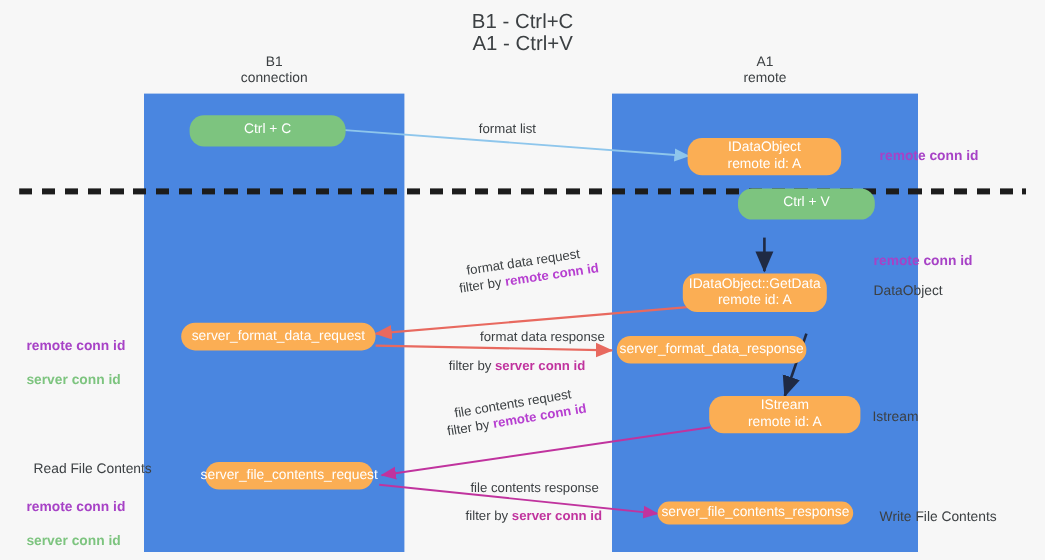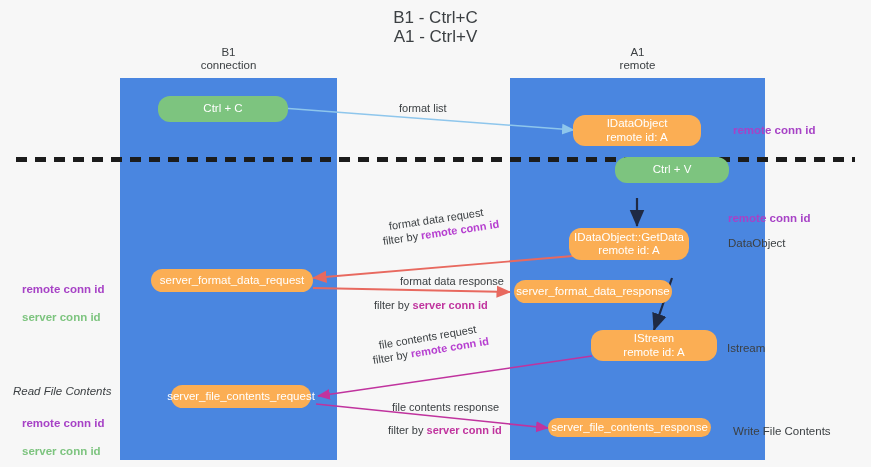--- a/index.html
+++ b/index.html
@@ -176,20 +176,20 @@
 
   <div class="side-label" style="left:727px; top:341px;">Istream</div>
 
   <div class="side-label" style="left:733px; top:424px;">Write File Contents</div>
 
   <div class="side-label pair" style="left:22px; top:268px;">
     <span class="p">remote conn id</span>
     <span class="g">server conn id</span>
   </div>
 
-  <div class="side-label" style="left:13px; top:384px;font-style:italic;">Read File Contents</div>
+  <div class="side-label" style="left:28px; top:384px;">Read File Contents</div>
 
   <div class="side-label pair" style="left:22px; top:402px;">
     <span class="p">remote conn id</span>
     <span class="g">server conn id</span>
   </div>
 
 </div>
 
 </body></html>

